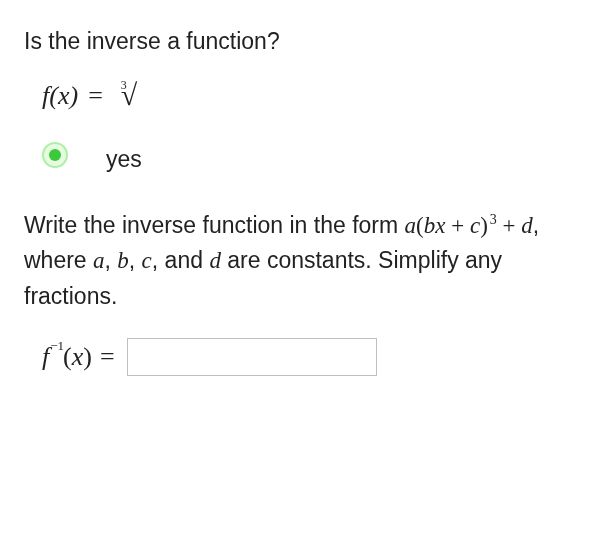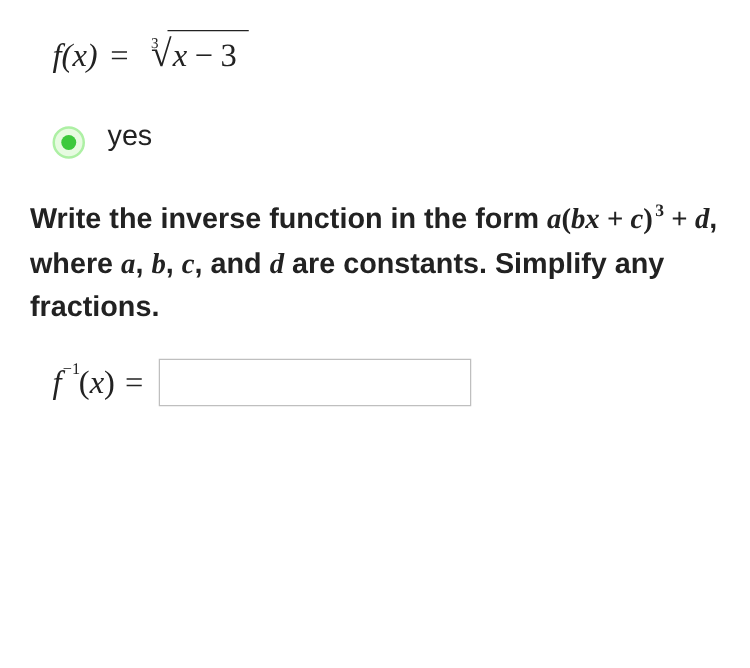--- a/index.html
+++ b/index.html
@@ -63,23 +63,24 @@
   }
   .radicand .minus {
     font-style: normal;
     margin: 0 6px;
   }
   .options {
     margin: 0 0 30px 18px;
   }
   .option {
     display: flex;
-    align-items: flex-end;
+    align-items: flex-start;
     margin-bottom: 14px;
     cursor: pointer;
+    gap: 20px;
   }
   .radio {
     width: 26px;
     height: 26px;
     border-radius: 50%;
     border: 2px solid #d0d0d0;
     box-sizing: border-box;
     background: #fff;
     display: flex;
     align-items: center;
@@ -96,21 +97,20 @@
     width: 12px;
     height: 12px;
     border-radius: 50%;
     background: #3cc93c;
   }
   .option-label {
     font-size: 23px;
   }
   .question2 {
     margin-bottom: 22px;
-    font-weight: bold;
   }
   .math-inline {
     font-family: Georgia, 'Times New Roman', serif;
     font-style: italic;
   }
   .math-inline .plus, .math-inline .num {
     font-style: normal;
   }
   .math-inline sup {
     font-style: normal;
@@ -146,33 +146,33 @@
     padding: 0 6px;
     box-sizing: border-box;
     font-family: Verdana, Geneva, sans-serif;
   }
 </style>
 </head>
 <body>
 
 <div class="page">
 
+  <div class="question1">
+    <span>Is the inverse a function?</span>
+  </div>
 
   <div class="formula">
     <span class="fn">f</span>
       <span>(</span>
       <span class="xvar">x</span>
       <span>)</span>
     <span class="eq">=</span>
     <span class="cuberoot">
       <span class="root-index">3</span>
       <span class="radical-sign">√</span>
-      <span class="radicand">
-        <span>x</span><span class="minus">−</span><span style="font-style:normal">3</span>
-      </span>
     </span>
   </div>
 
   <div class="options">
     <div class="option">
       <span class="radio selected"></span>
       <span class="option-label">yes</span>
     </div>
   </div>
 

